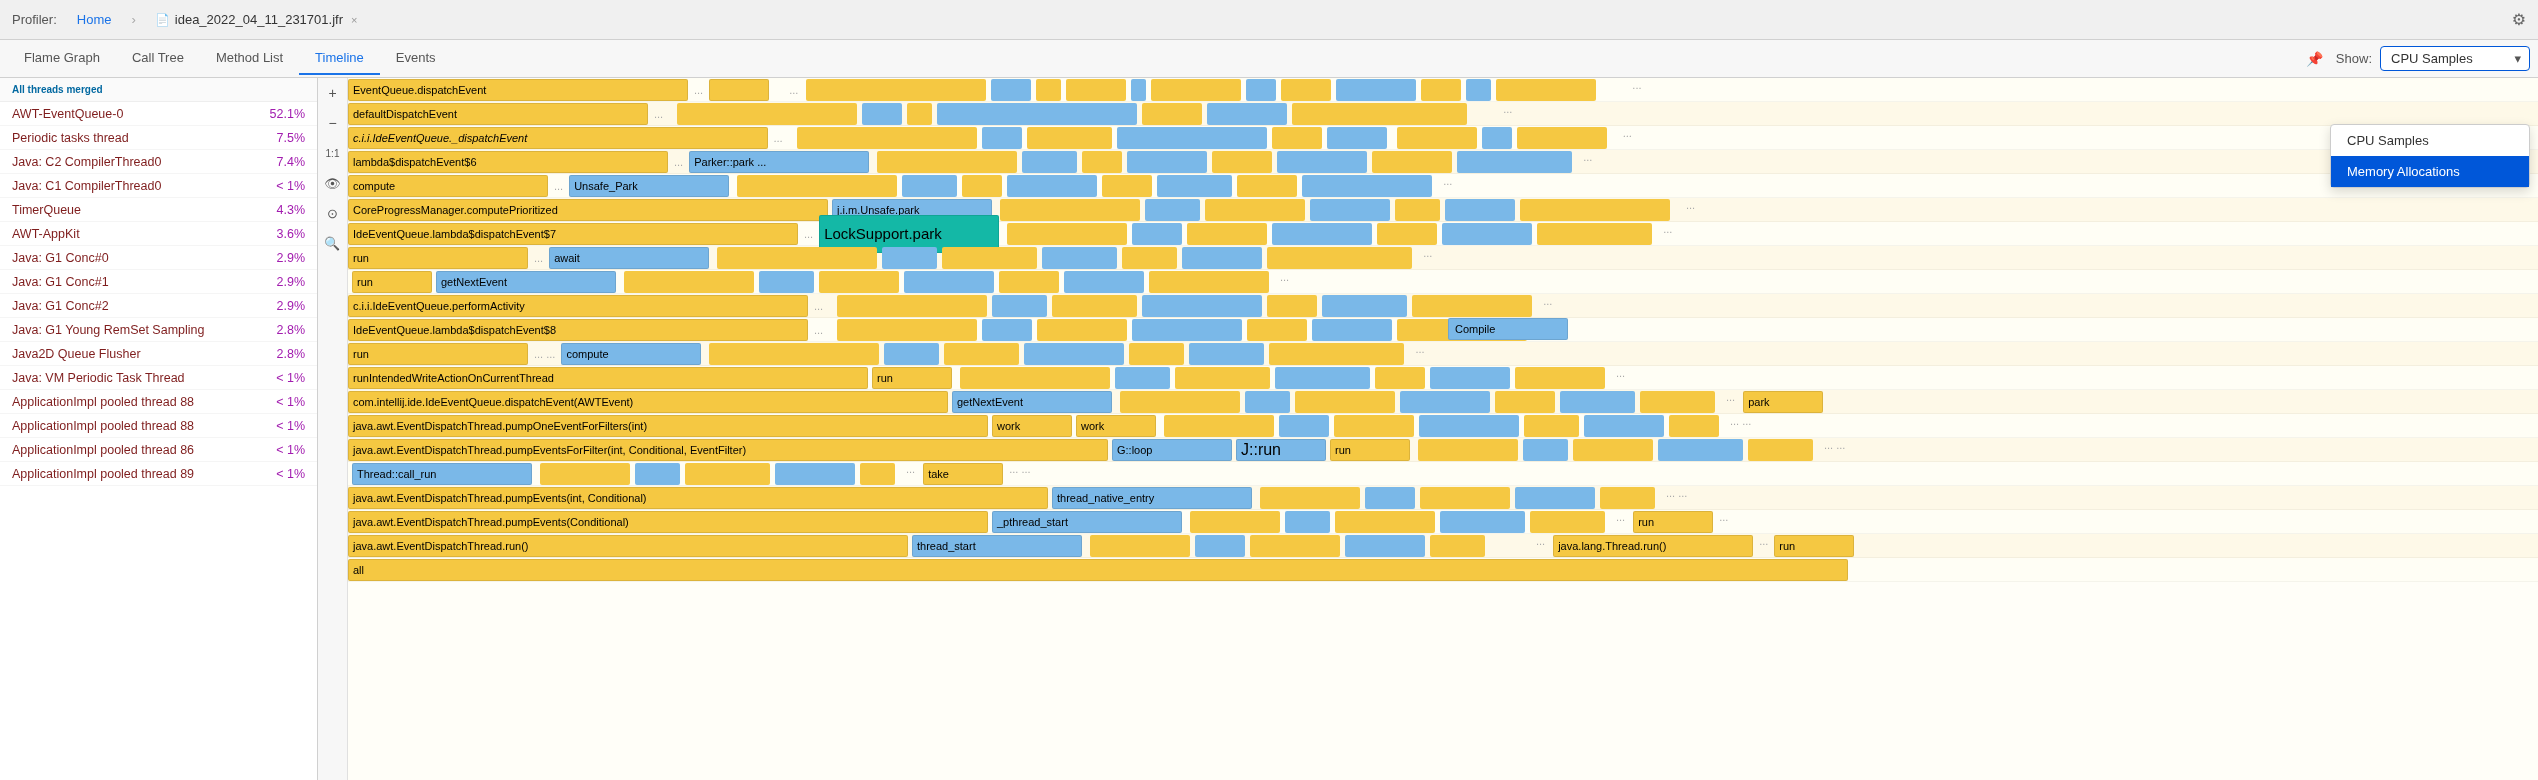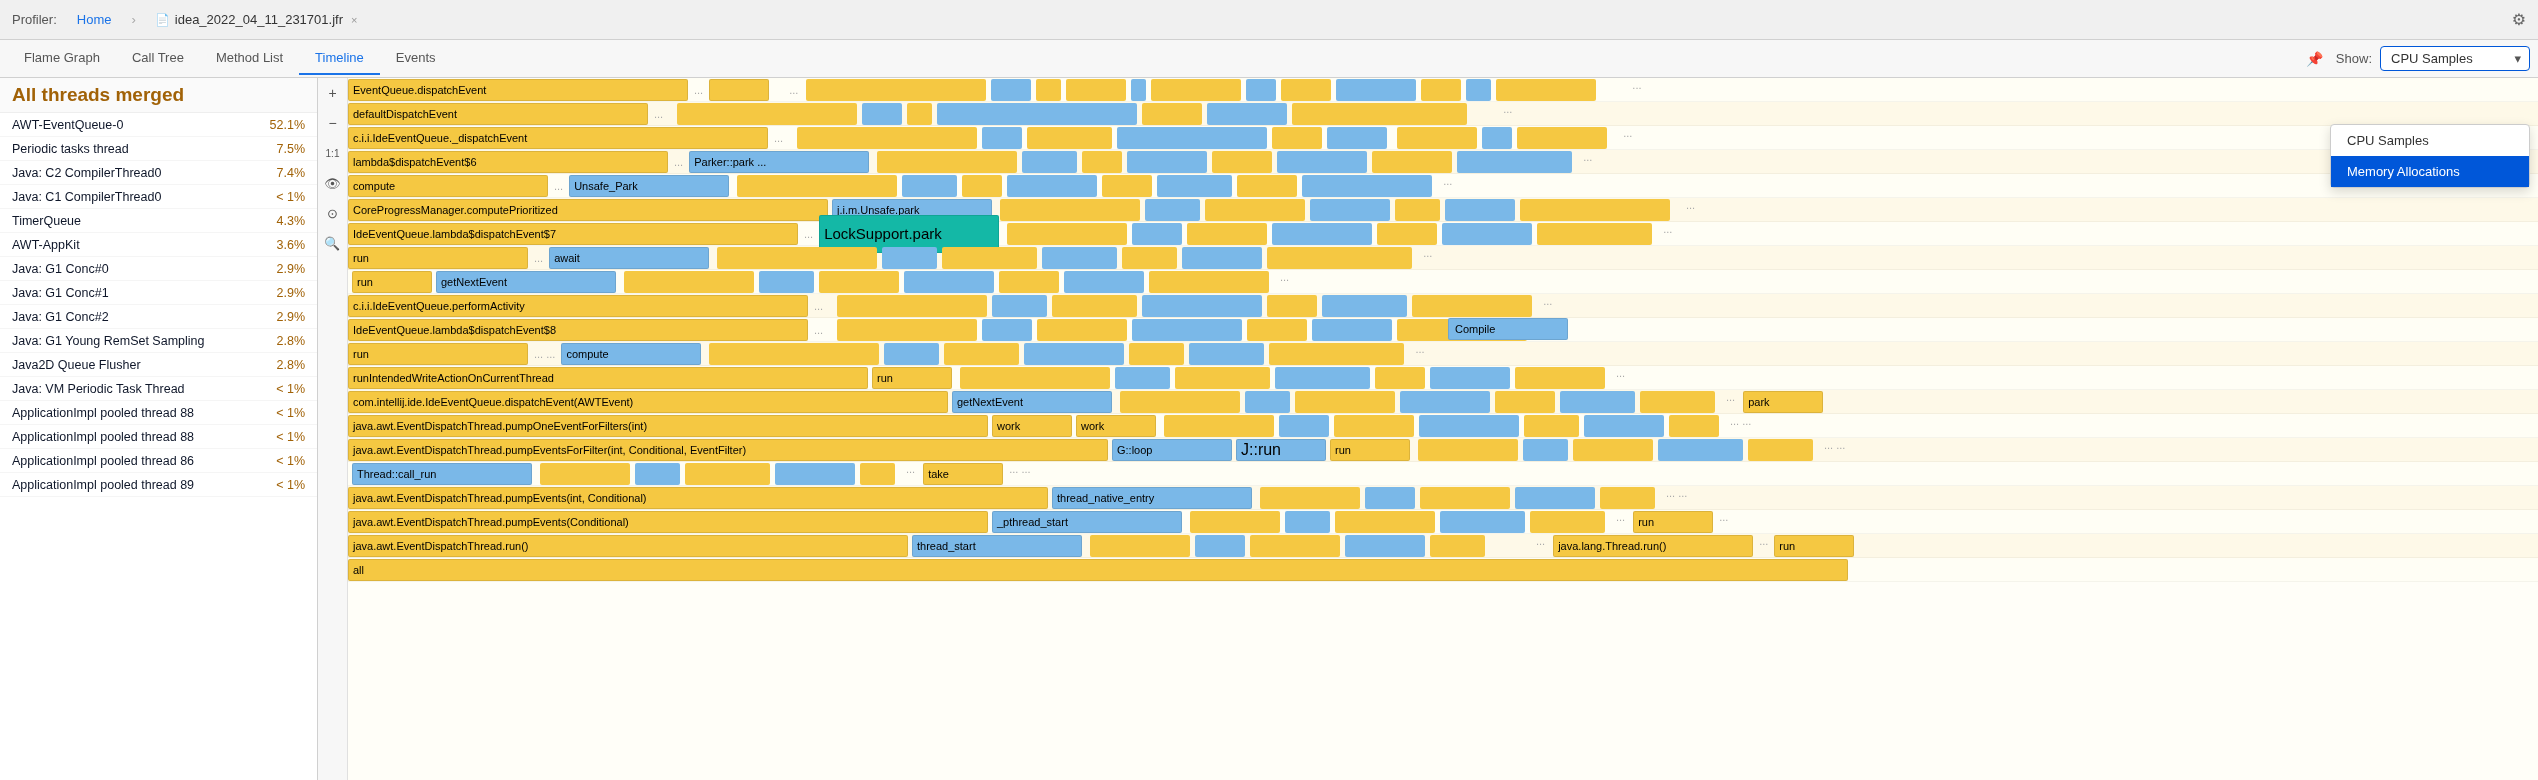--- a/index.html
+++ b/index.html
@@ -143,44 +143,44 @@
     .thread-panel {
       width: 318px;
       background: white;
       border-right: 1px solid #d0d0d0;
       overflow-y: auto;
       flex-shrink: 0;
     }
     .thread-header {
       padding: 6px 12px;
       font-weight: 700;
-      font-size: 19px;
-      color: #a16207;
+      font-size: 10px;
+      color: #0369a1;
       border-bottom: 1px solid #eee;
       background: #fafafa;
     }
     .thread-row {
       display: flex;
       align-items: center;
       padding: 3px 12px;
       cursor: pointer;
       border-bottom: 1px solid #f5f5f5;
       min-height: 24px;
     }
     .thread-name {
       flex: 1;
       font-size: 12.5px;
-      color: #0f172a;
+      color: #7f1d1d;
       white-space: nowrap;
       overflow: hidden;
       text-overflow: ellipsis;
     }
     .thread-pct {
       font-size: 12.5px;
-      color: #a16207;
+      color: #a21caf;
       min-width: 45px;
       text-align: right;
     }
 
     
     .flame-panel {
       flex: 1;
       display: flex;
       flex-direction: column;
       overflow: hidden;
@@ -398,21 +398,21 @@
               <rect x="230" y="0" width="25" height="22" fill="#f5c842" rx="2"></rect>
               <rect x="260" y="0" width="200" height="22" fill="#7ab8e8" rx="2"></rect>
               <rect x="465" y="0" width="60" height="22" fill="#f5c842" rx="2"></rect>
               <rect x="530" y="0" width="80" height="22" fill="#7ab8e8" rx="2"></rect>
               <rect x="615" y="0" width="175" height="22" fill="#f5c842" rx="2"></rect>
             </svg>
             <span style="color:#aaa;font-size:11px;margin-left:4px;">...</span>
           </div>
         </div>
 
-        <div style="display:flex;align-items:center;height:24px;background:#fffef5;border-bottom:1px solid rgba(0,0,0,0.04);">
+        <div style="display:flex;align-items:center;height:24px;background:#fffef5;border-bottom:1px solid rgba(0,0,0,0.04);font-style:italic;">
           <span style="background:#f5c842;height:22px;min-width:420px;display:inline-flex;align-items:center;padding:0 4px;font-size:11px;border-radius:2px;border:1px solid rgba(0,0,0,0.1);flex-shrink:0;">c.i.i.IdeEventQueue._dispatchEvent</span>
           <span style="color:#aaa;margin:0 6px;font-size:11px;">...</span>
           <div style="flex:1;display:flex;gap:2px;overflow:hidden;margin-left:8px;">
             <svg width="820" height="22" style="flex-shrink:0;">
               <rect x="0" y="0" width="180" height="22" fill="#f5c842" rx="2"></rect>
               <rect x="185" y="0" width="40" height="22" fill="#7ab8e8" rx="2"></rect>
               <rect x="230" y="0" width="85" height="22" fill="#f5c842" rx="2"></rect>
               <rect x="320" y="0" width="150" height="22" fill="#7ab8e8" rx="2"></rect>
               <rect x="475" y="0" width="50" height="22" fill="#f5c842" rx="2"></rect>
               <rect x="530" y="0" width="60" height="22" fill="#7ab8e8" rx="2"></rect>

